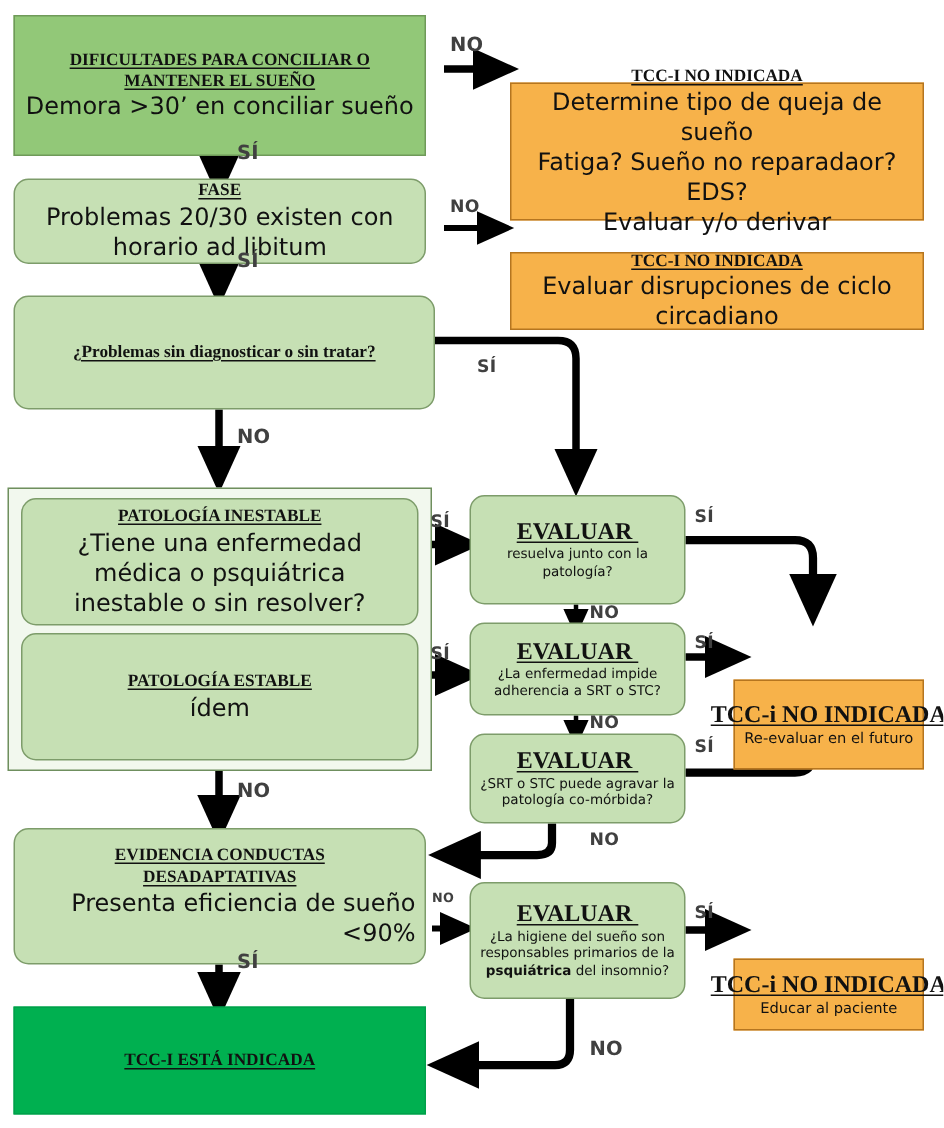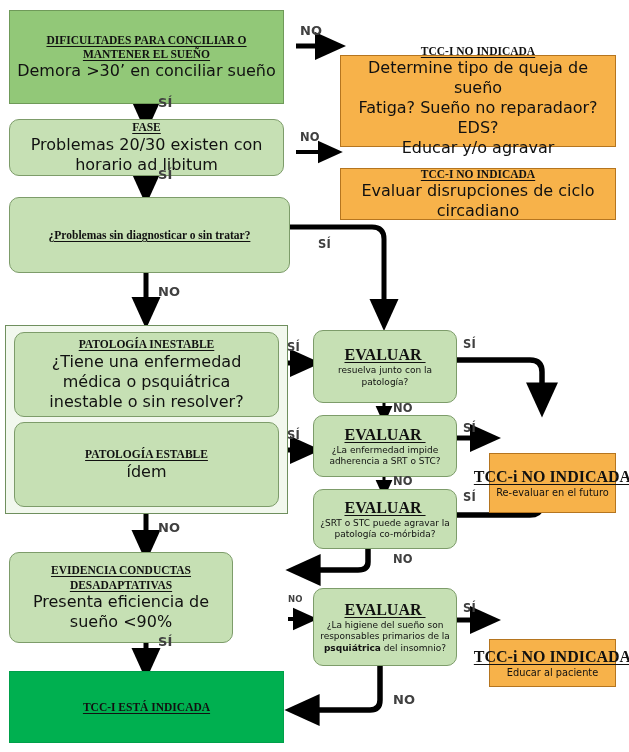--- a/index.html
+++ b/index.html
@@ -134,21 +134,21 @@
   <div class="box green-dark" style="left:9px;top:10px;width:275px;height:94px;">
     <div class="title t12">DIFICULTADES PARA CONCILIAR O</div>
     <div class="title t12">MANTENER EL SUEÑO</div>
     <div class="sub t11">Demora &gt;30’ en conciliar sueño</div>
   </div>
 
   <div class="box orange" style="left:340px;top:11px;width:276px;height:92px;">
     <div class="title t12">TCC-I NO INDICADA</div>
     <div class="sub t11">Determine tipo de queja de sueño</div>
     <div class="sub t11">Fatiga? Sueño no reparadaor? EDS?</div>
-    <div class="sub t11">Educar y/o agravar</div>
+    <div class="sub t11">Evaluar y/o derivar</div>
   </div>
 
   <div class="box green-light" style="left:9px;top:119px;width:275px;height:57px;">
     <div class="title t12">FASE</div>
     <div class="sub t11">Problemas 20/30 existen con horario ad libitum</div>
   </div>
 
   <div class="box orange" style="left:340px;top:124px;width:276px;height:52px;">
     <div class="title t12">TCC-I NO INDICADA</div>
     <div class="sub t11">Evaluar disrupciones de ciclo circadiano</div>
@@ -186,21 +186,21 @@
     <div class="title t11">EVALUAR </div>
     <div class="sub t9">¿SRT o STC puede agravar la</div>
     <div class="sub t9">patología co-mórbida?</div>
   </div>
 
   <div class="box orange" style="left:489px;top:409px;width:127px;height:60px;">
     <div class="title t11">TCC-i NO INDICADA</div>
     <div class="sub t10">Re-evaluar en el futuro</div>
   </div>
 
-  <div class="box green-light" style="left:9px;top:552px;width:224px;height:91px;">
+  <div class="box green-light" style="left:9px;top:552px;width:275px;height:91px;text-align:right;">
     <div class="title t12">EVIDENCIA CONDUCTAS</div>
     <div class="title t12">DESADAPTATIVAS</div>
     <div class="sub t11">Presenta eficiencia de sueño &lt;90%</div>
   </div>
 
   <div class="box green-light" style="left:313px;top:588px;width:144px;height:78px;">
     <div class="title t11">EVALUAR </div>
     <div class="sub t9">¿La higiene del sueño son</div>
     <div class="sub t9">responsables primarios de la</div>
     <div class="sub t9"><b>psquiátrica</b><span> del insomnio?</span></div>

